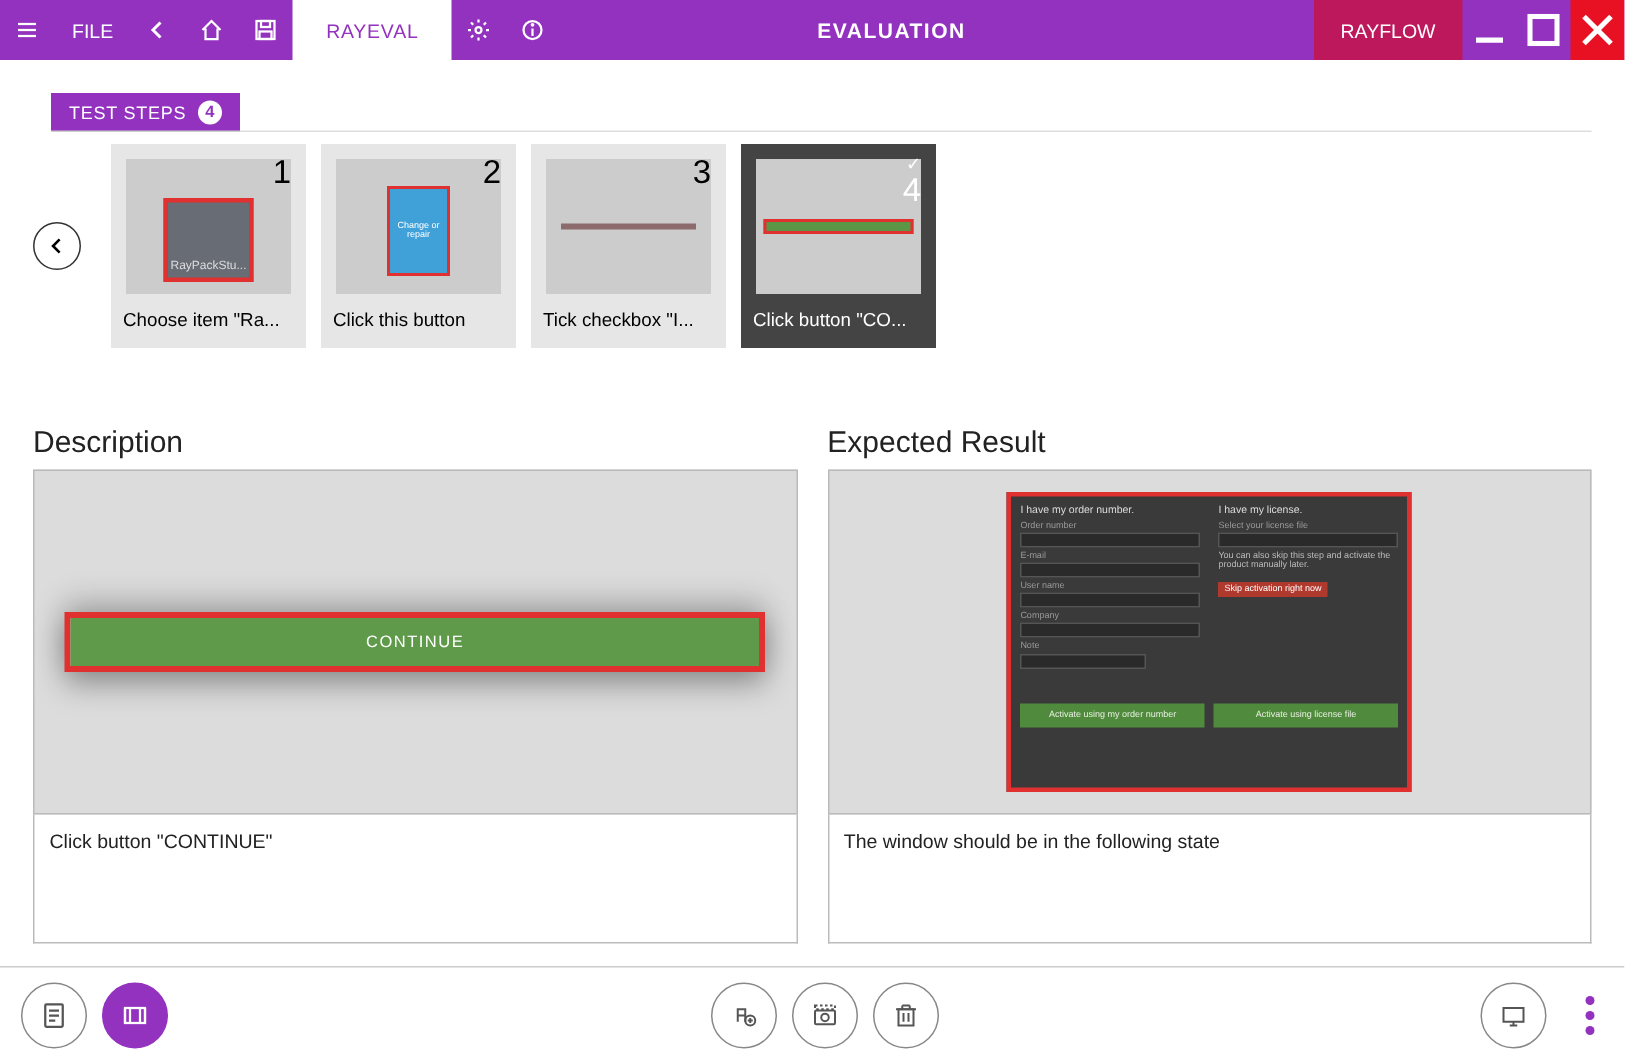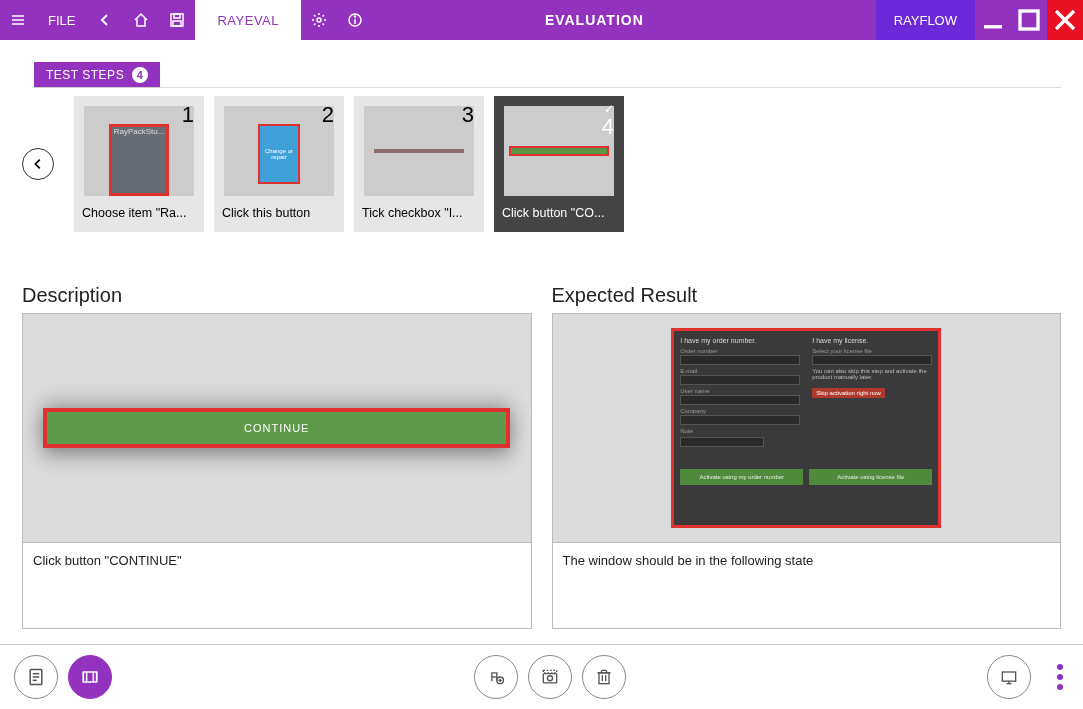--- a/index.html
+++ b/index.html
@@ -26,21 +26,21 @@
     display: flex; align-items: center; padding: 0 22px;
     font-size: 13px; cursor: pointer; letter-spacing: 0.5px; text-align: right;
   }
   .tb-btn.afterTab { color: #fff; }
   .tb-center {
     flex: 1; text-align: center; font-size: 14px; font-weight: 600; letter-spacing: 1px;
     padding-right: 60px;
   }
   .tb-right { display: flex; align-items: center; }
   .rayflow-btn {
-    background: #6d28d9; color: #fff; height: 40px; display: flex; align-items: center;
+    background: #be185d; color: #fff; height: 40px; display: flex; align-items: center;
     padding: 0 18px; font-size: 13px; cursor: pointer;
   }
   .win-btn { width: 36px; height: 40px; display:flex; align-items:center; justify-content:center; cursor:pointer; }
   .win-btn.close { background: #E81123; }
 
   
   .work {
     position: absolute; top: 40px; left: 0; right: 0; bottom: 65px;
     background: #fff; padding: 22px 22px 0 22px;
   }
@@ -76,21 +76,21 @@
     display:flex; align-items:center; justify-content:center; overflow:hidden;
   }
   .thumb .num { position: absolute; top: 6px; right: 10px; font-size: 22px; }
   .thumb .caption { padding: 10px 8px 12px 8px; font-size: 12.5px; white-space: nowrap; overflow: hidden; text-overflow: ellipsis; }
   .thumb.active { background: #444; color: #fff; }
   .thumb.active .num { color: #fff; }
   .thumb .check { position:absolute; top:6px; right:10px; font-size:12px; color:#fff; }
 
   
   .tp1 { background:#747981; display:flex; align-items:center; justify-content:center; padding:4px;}
-  .tp1 .inner{ border:3px solid #E03030; width:60px; height:72px; background:#686d75; display:flex; align-items:flex-start; justify-content:center;margin-top:17px;}
+  .tp1 .inner{ border:3px solid #E03030; width:60px; height:56px; background:#686d75; display:flex; align-items:flex-end; justify-content:center;margin-top:17px;}
   .tp1 .inner span{ color:#ddd; font-size:8px; padding-bottom:4px;}
   .tp2 { background:#E6E6E6; }
   .tp2 .inner{ width:42px; height:60px; background:#3FA1D8; border:2px solid #E03030; margin:6px auto 0; display:flex; align-items:center; justify-content:center;}
   .tp2 .inner span{ color:#fff; font-size:6px; text-align:center;}
   .tp3 { background:#E6E6E6; display:flex; align-items:center; justify-content:center;}
   .tp3 .line{ width:90px; height:4px; background:#8b6b6b;}
   .tp4 { background:#444; display:flex; align-items:center; justify-content:center;}
   .tp4 .bar{ width:100px; height:10px; background:#5a9646; border:2px solid #E03030;}
 
   

